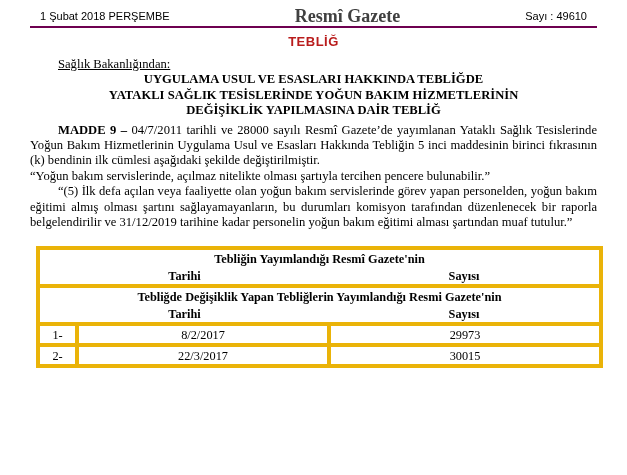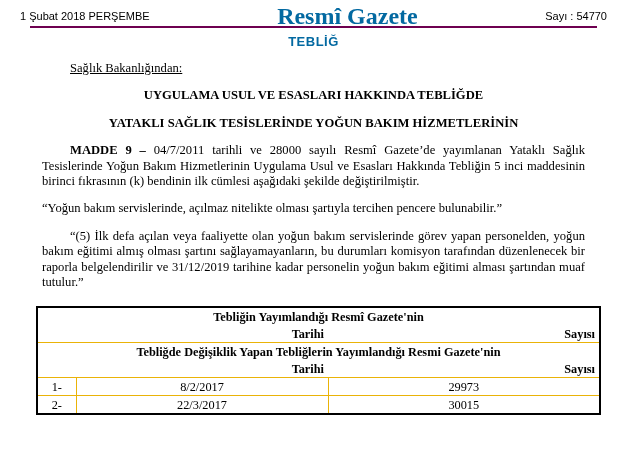--- a/index.html
+++ b/index.html
@@ -7,60 +7,60 @@
     width:627px; height:475px;
     background:#ffffff;
     color:#000;
     font-family:"Liberation Serif", serif;
     overflow:hidden;
     position:relative;
   }
   
   .masthead-wrap { padding-top:5px; }
   .masthead-row {
-    margin:0 20px;
+    margin:0 40px;
     height:21px;
     display:flex;
     justify-content:space-between;
     align-items:flex-end;
   }
   .mast-side {
     font-family:"Liberation Sans", sans-serif;
     font-size:11px;
     line-height:14px;
     padding-bottom:3px;
   }
   .mast-title {
     font-family:"Liberation Serif", serif;
     font-weight:bold;
-    font-size:24px;
+    font-size:18px;
     line-height:20px;
-    color:#0369a1;
+    color:#404040;
   }
   .mast-rule {
     margin:0 30px;
     border-bottom:2px solid #6e0050;
   }
   .section-label {
     margin-top:6px;
     text-align:center;
     font-family:"Liberation Sans", sans-serif;
     font-weight:bold;
     font-size:13px;
     letter-spacing:0.5px;
-    color:#0369a1;
+    color:#b91c1c;
   }
   
   .content {
     margin:8px 30px 0 30px;
     font-size:12.6px;
     line-height:15.4px;
     text-align:justify;
   }
-  .content p { margin:12px; }
+  .content p { margin:0; }
   .issuer { text-indent:28px; }
   .issuer span { text-decoration:underline; }
   .doc-title {
     text-align:center;
     font-weight:bold;
     text-indent:0;
   }
   .para { text-indent:28px; }
   .noindent { text-indent:0; }
   .mt4 { margin-top:4px !important; }
@@ -68,52 +68,53 @@
   
   .gz-table {
     margin:16px 30px 0 36px;
     border-collapse:collapse;
     border:2px solid #000;
     table-layout:fixed;
     width:563px;
     font-size:12.3px;
   }
   .gz-table td {
-    border:1px solid #eab308;
+    border:4px solid #eab308;
     text-align:center;
     padding:1px 4px;
     line-height:14.5px;
     height:15px;
     overflow:hidden;
     white-space:nowrap;
   }
   .gz-table td.title-cell { font-weight:bold; border-bottom-style:hidden; }
-  .gz-table tr.colhdr td { font-weight:bold; border-top-style:hidden;text-align:right; }
+  .gz-table tr.colhdr td { font-weight:bold; border-top-style:hidden; }
   .gz-table tr.colhdr td.left { border-right-style:hidden; }
   .gz-table tr.colhdr td.right { border-left-style:hidden; }
   .gz-table td.num { }
 </style>
 </head>
 <body>
 
 <div class="masthead-wrap">
   <div class="masthead-row">
     <span class="mast-side">1 Şubat 2018 PERŞEMBE</span>
     <span class="mast-title">Resmî Gazete</span>
-    <span class="mast-side">Sayı : 54770</span>
+    <span class="mast-side">Sayı : 49610</span>
   </div>
   <div class="mast-rule"></div>
 </div>
 
 <div class="section-label">TEBLİĞ</div>
 
 <div class="content">
   <p class="issuer"><span>Sağlık Bakanlığından:</span></p>
   <p class="doc-title">UYGULAMA USUL VE ESASLARI HAKKINDA TEBLİĞDE</p>
   <p class="doc-title">YATAKLI SAĞLIK TESİSLERİNDE YOĞUN BAKIM HİZMETLERİNİN</p>
+  <p class="doc-title">DEĞİŞİKLİK YAPILMASINA DAİR TEBLİĞ</p>
 
   <p class="para mt4"><span class="b">MADDE 9 –</span> <span>04/7/2011 tarihli ve 28000 sayılı Resmî Gazete’de yayımlanan Yataklı Sağlık Tesislerinde Yoğun Bakım Hizmetlerinin Uygulama Usul ve Esasları Hakkında Tebliğin 5 inci maddesinin birinci fıkrasının (k) bendinin ilk cümlesi aşağıdaki şekilde değiştirilmiştir.</span></p>
   <p class="noindent"><span>“Yoğun bakım servislerinde, açılmaz nitelikte olması şartıyla tercihen pencere bulunabilir.”</span></p>
   <p class="para"><span>“(5) İlk defa açılan veya faaliyette olan yoğun bakım servislerinde görev yapan personelden, yoğun bakım eğitimi almış olması şartını sağlayamayanların, bu durumları komisyon tarafından düzenlenecek bir raporla belgelendirilir ve 31/12/2019 tarihine kadar personelin yoğun bakım eğitimi alması şartından muaf tutulur.”</span></p>
 </div>
 
 <table class="gz-table">
   <colgroup>
       <col style="width:39px">
       <col style="width:252px">

